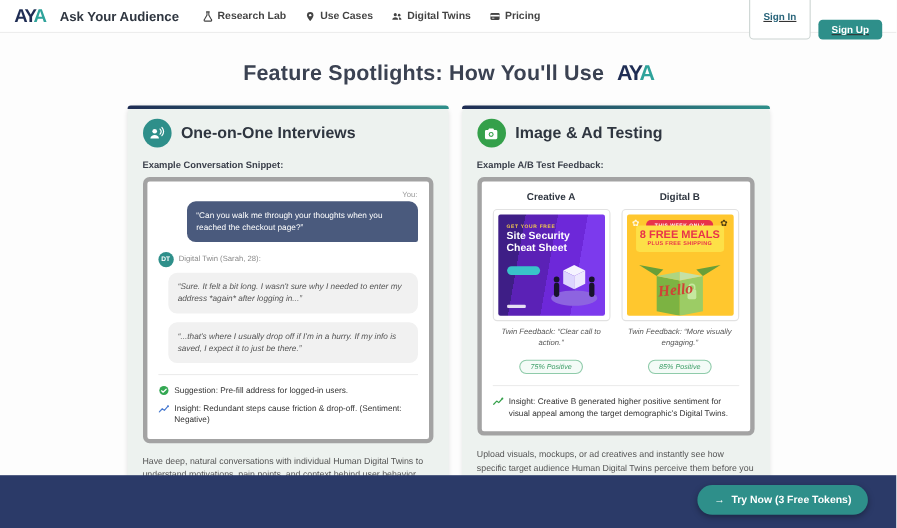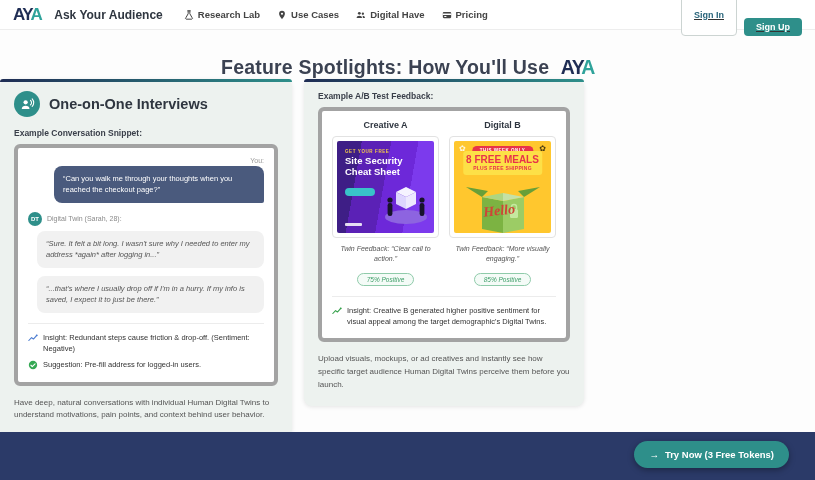--- a/index.html
+++ b/index.html
@@ -33,21 +33,21 @@
     font-family:inherit; font-size:9px; font-weight:bold; color:#fff;
     background:#2e8f8a; border:none; border-radius:4px; padding:4px 12px; cursor:pointer;margin-top:24px;
   }
   
   .hero-title {
     margin-top:26px; text-align:center; font-size:19.5px; font-weight:bold; color:#3b4252;
     letter-spacing:.2px;
   }
   .hero-title .inline-logo { letter-spacing:-1.5px; margin-left:6px; }
   
-  .cards { display:flex; align-items:flex-start; gap:12px; }
+  .cards { display:flex; justify-content:center; align-items:flex-start; gap:12px; margin-top:17px; }
   .card {
     background:#edf2ef; border-radius:8px; padding:12px 14px 14px;
     box-shadow:0 1px 4px rgba(0,0,0,.10); position:relative;
   }
   .card::before {
     content:""; position:absolute; top:0; left:0; right:0; height:3px;
     border-radius:8px 8px 0 0; background:linear-gradient(90deg,#1f2d54,#2e8f8a);
   }
   .card-left { width:292px; }
   .card-right { width:280px; }
@@ -157,21 +157,21 @@
       </a>
       <a class="nav-link">
         <span class="nicon">
           <svg viewBox="0 0 24 24">
               <circle cx="8" cy="8" r="3.4" fill="#444"></circle>
               <circle cx="16.5" cy="9" r="2.8" fill="#444"></circle>
               <path d="M1.5 19c0-3.2 3-5.2 6.5-5.2s6.5 2 6.5 5.2z" fill="#444"></path>
               <path d="M16 13.8c3 .2 5.5 2 5.5 5.2h-5" fill="#444"></path>
             </svg>
         </span>
-        <span>Digital Have</span>
+        <span>Digital Twins</span>
       </a>
       <a class="nav-link">
         <span class="nicon">
           <svg viewBox="0 0 24 24">
               <rect x="2" y="4.5" width="20" height="15" rx="2.5" fill="#444"></rect>
               <rect x="2" y="8.5" width="20" height="3.5" fill="#fff"></rect>
               <rect x="5" y="14.5" width="6" height="2" rx="1" fill="#fff"></rect>
             </svg>
         </span>
         <span>Pricing</span>
@@ -208,37 +208,47 @@
       <div class="bubble-you">“Can you walk me through your thoughts when you reached the checkout page?”</div>
       <div class="twin-row">
         <span class="dt-avatar">DT</span>
         <span class="twin-label">Digital Twin (Sarah, 28):</span>
       </div>
       <div class="bubble-twin">“Sure. It felt a bit long. I wasn't sure why I needed to enter my address *again* after logging in...”</div>
       <div class="bubble-twin">“...that's where I usually drop off if I'm in a hurry. If my info is saved, I expect it to just be there.”</div>
       <hr class="box-divider">
       <div class="finding">
         <svg viewBox="0 0 24 24">
+            <circle cx="12" cy="12" r="10" fill="#34a853"></circle>
+            <path d="M7 12.6l3.2 3.2L17 9.2" fill="none" stroke="#fff" stroke-width="2.6" stroke-linecap="round" stroke-linejoin="round"></path>
+          </svg>
+        <span>Suggestion: Pre-fill address for logged-in users.</span>
+      </div>
+      <div class="finding">
+        <svg viewBox="0 0 24 24">
             <polyline points="2,18 8.5,11 13,14.5 21,5.5" fill="none" stroke="#4a7bd0" stroke-width="2.6" stroke-linecap="round" stroke-linejoin="round"></polyline>
             <circle cx="21" cy="5.5" r="2.2" fill="#4a7bd0"></circle>
           </svg>
         <span>Insight: Redundant steps cause friction &amp; drop-off. (Sentiment: Negative)</span>
       </div>
-      <div class="finding">
-        <svg viewBox="0 0 24 24">
-            <circle cx="12" cy="12" r="10" fill="#34a853"></circle>
-            <path d="M7 12.6l3.2 3.2L17 9.2" fill="none" stroke="#fff" stroke-width="2.6" stroke-linecap="round" stroke-linejoin="round"></path>
-          </svg>
-        <span>Suggestion: Pre-fill address for logged-in users.</span>
-      </div>
     </div>
     <p class="card-desc">Have deep, natural conversations with individual Human Digital Twins to understand motivations, pain points, and context behind user behavior.</p>
   </section>
 
   <section class="card card-right">
+    <div class="card-head">
+      <span class="icon-circle green">
+        <svg viewBox="0 0 24 24">
+            <path d="M9 4.5L7.5 6.7H5A2 2 0 0 0 3 8.7v9.3a2 2 0 0 0 2 2h14a2 2 0 0 0 2-2V8.7a2 2 0 0 0-2-2h-2.5L15 4.5z" fill="#fff"></path>
+            <circle cx="12" cy="13.2" r="3.6" fill="#34a04a"></circle>
+            <circle cx="12" cy="13.2" r="2" fill="#fff"></circle>
+          </svg>
+      </span>
+      <h2 class="card-title">Image &amp; Ad Testing</h2>
+    </div>
     <div class="mini-label">Example A/B Test Feedback:</div>
     <div class="white-box">
       <div class="ab-cols">
 
         <div class="ab-col">
           <div class="ab-name">Creative A</div>
           <div class="ad-tile">
             <div class="ad ad-a">
               <div class="ad-a-eyebrow">GET YOUR FREE</div>
               <div class="ad-a-title">Site Security Cheat Sheet</div>

